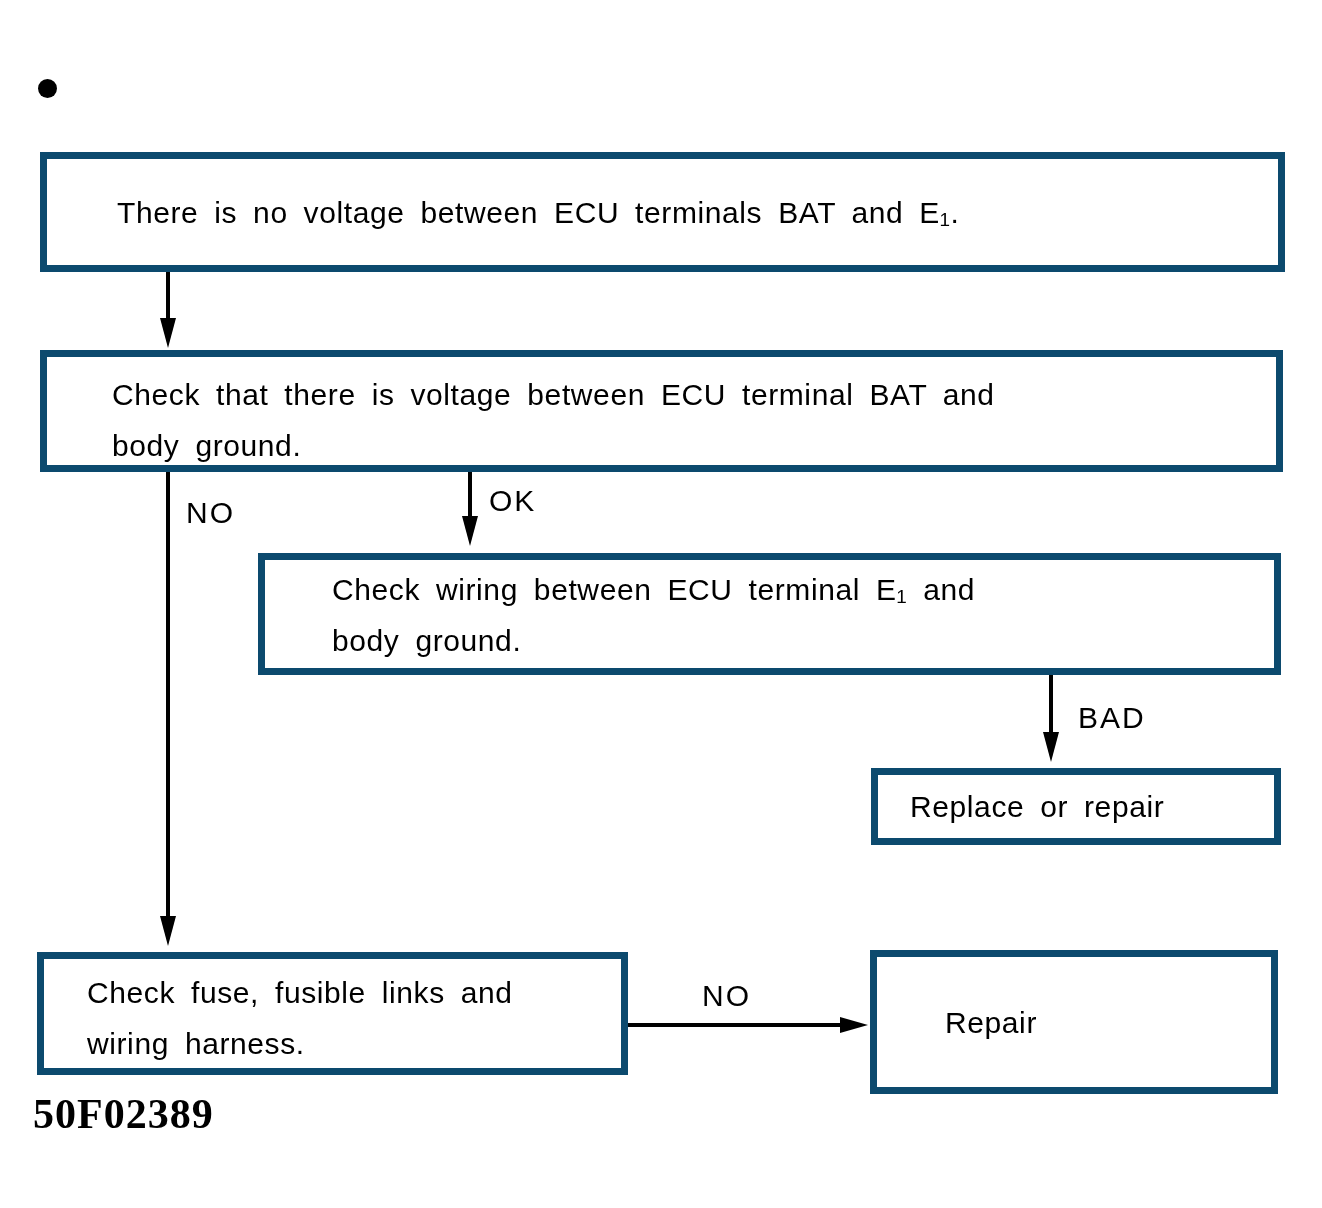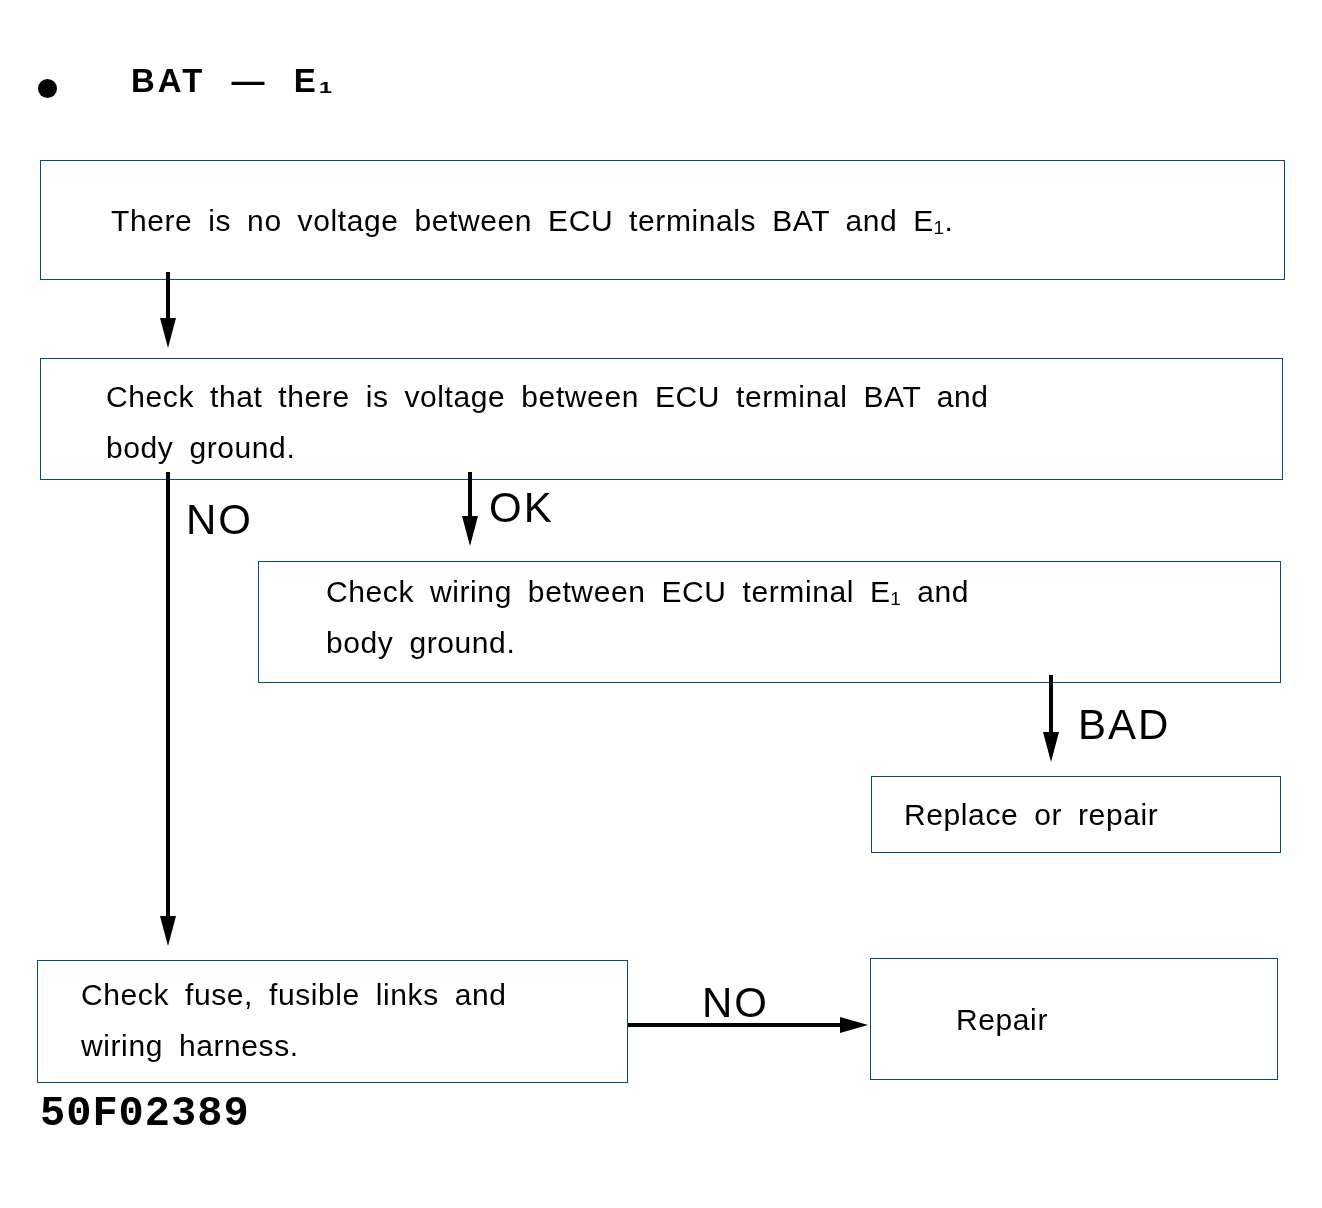--- a/index.html
+++ b/index.html
@@ -31,38 +31,37 @@
     font-size: 33px;
     font-weight: bold;
     letter-spacing: 3px;
     word-spacing: 14px;
     white-space: nowrap;
   }
 
   
   .box {
     position: absolute;
-    border: 1px solid #0c4a6e;
+    border: 7px solid #0c4a6e;
     background: #ffffff;
     box-sizing: border-box;
     font-size: 30px;
     letter-spacing: 0.6px;
     word-spacing: 7px;
     line-height: 51px;
-    margin-top: 8px;
   }
   .box .box-text { white-space: pre-line; display: block; }
   .box.vcenter { display: flex; align-items: center; }
 
   .b1 { left: 40px;  top: 152px; width: 1245px; height: 120px; padding-left: 70px; }
   .b2 { left: 40px;  top: 350px; width: 1243px; height: 122px; padding: 12px 14px 0 65px; }
   .b3 { left: 258px; top: 553px; width: 1023px; height: 122px; padding: 4px 30px 0 67px; }
   .b4 { left: 871px; top: 768px; width: 410px;  height: 77px;  padding-left: 32px; }
   .b5 { left: 37px;  top: 952px; width: 591px;  height: 123px; padding: 8px 8px 0 43px; }
-  .b6 { left: 870px; top: 950px; width: 408px;  height: 122px; padding-left: 85px; }
+  .b6 { left: 870px; top: 950px; width: 408px;  height: 144px; padding-left: 68px; }
 
   
   .stem-v { position: absolute; width: 4px; background: #000; }
   .stem-h { position: absolute; height: 4px; background: #000; }
 
   .stem-b1-b2  { left: 166px; top: 272px;  height: 48px; }
   .stem-no     { left: 166px; top: 472px;  height: 446px; }
   .stem-ok     { left: 468px; top: 472px;  height: 45px; }
   .stem-bad    { left: 1049px; top: 675px; height: 58px; }
   .stem-no2    { left: 628px; top: 1023px; width: 214px; }
@@ -83,46 +82,45 @@
   }
   .head-b1-b2 { left: 160px;  top: 318px; }
   .head-ok    { left: 462px;  top: 516px; }
   .head-bad   { left: 1043px; top: 732px; }
   .head-no    { left: 160px;  top: 916px; }
   .head-no2   { left: 840px;  top: 1017px; }
 
   
   .edge-label {
     position: absolute;
-    font-size: 42px;
+    font-size: 30px;
     letter-spacing: 2px;
     white-space: nowrap;
   }
   .lbl-no  { left: 186px;  top: 496px; }
   .lbl-ok  { left: 489px;  top: 484px; }
   .lbl-bad { left: 1078px; top: 701px; text-align: right; }
   .lbl-no2 { left: 702px;  top: 979px; }
 
   
   .figure-code {
     position: absolute;
-    left: 40px; top: 1090px;
-    font-family: Liberation Mono, monospace;
+    left: 33px; top: 1090px;
+    font-family: Liberation Serif, serif;
     font-weight: bold;
     font-size: 42px;
     letter-spacing: 1px;
   }
 </style>
 </head>
 <body>
 
 <div class="page">
 
   <div class="bullet"></div>
-  <div class="title-text">BAT — E₁</div>
 
   <div class="box b1 vcenter">
     <span class="box-text">There is no voltage between ECU terminals BAT and E₁.</span>
   </div>
 
   <div class="stem-v stem-b1-b2"></div>
   <div class="head-down head-b1-b2"></div>
 
   <div class="box b2">
     <span class="box-text">Check that there is voltage between ECU terminal BAT and

